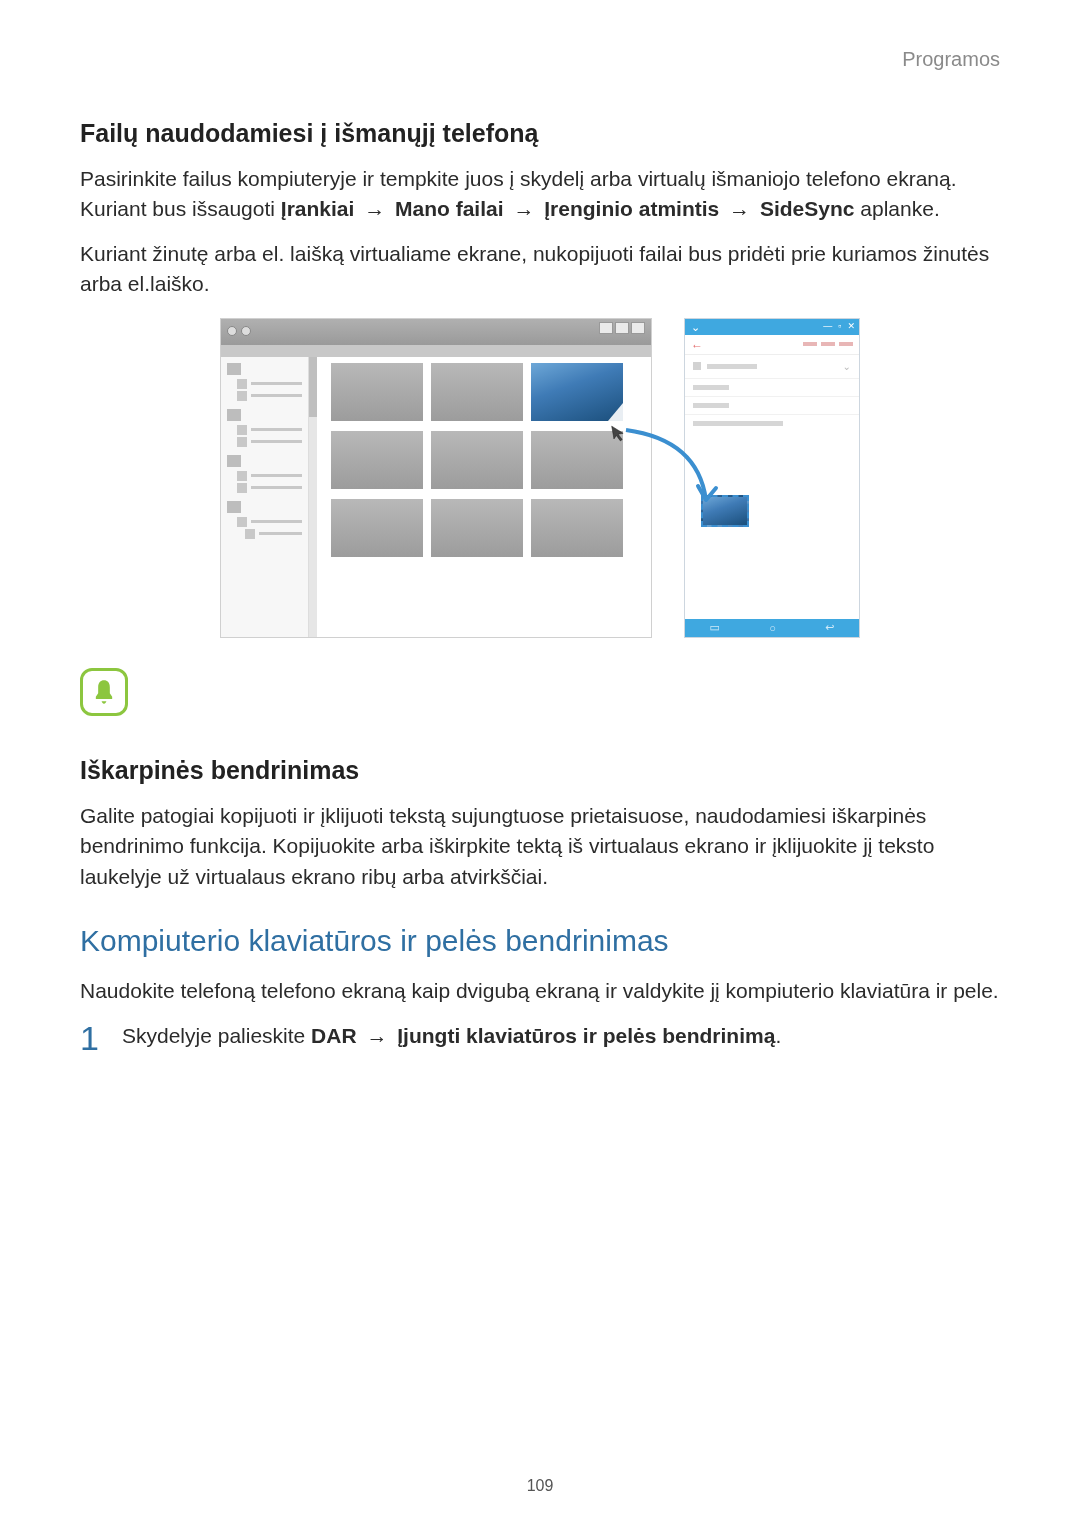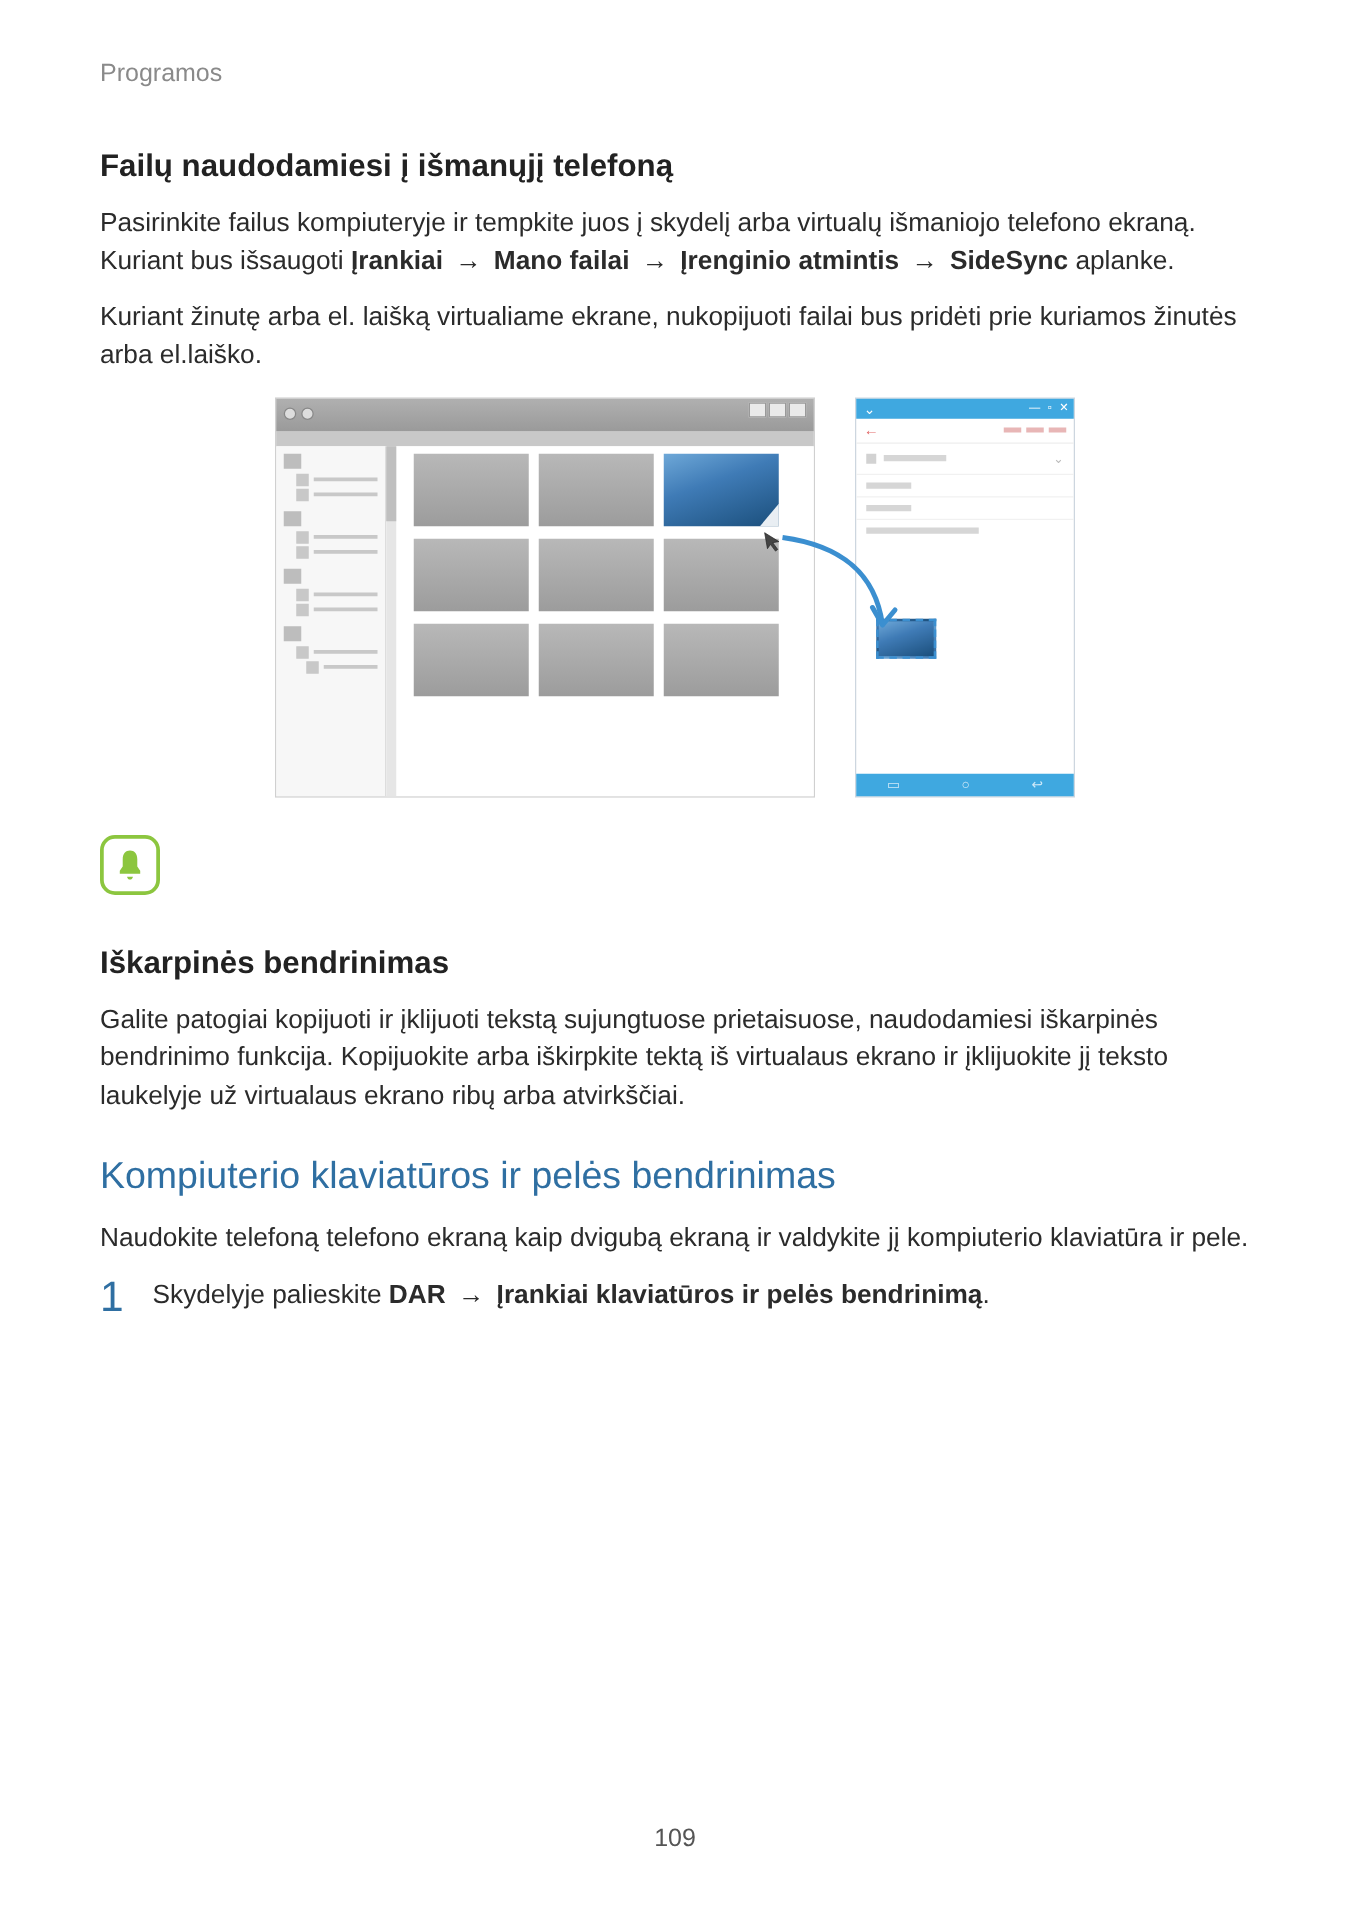--- a/index.html
+++ b/index.html
@@ -8,20 +8,21 @@
     background: #fff;
     width: 1080px;
     height: 1527px;
     padding: 48px 80px 48px 80px;
     color: #2b2b2b;
   }
   .header-text {
     color: #8a8a8a;
     font-size: 20px;
     margin-bottom: 48px;
+    text-align: right;
   }
   h3 {
     font-size: 25px;
     font-weight: 700;
     margin-bottom: 16px;
     color: #222;
   }
   p {
     font-size: 21px;
     line-height: 1.45;
@@ -224,25 +225,25 @@
   .step-num {
     color: #2f6fa2;
     font-size: 34px;
     font-weight: 400;
     line-height: 1;
     min-width: 22px;
   }
   .step-body p { margin-bottom: 10px; }
   .page-num {
     position: fixed;
-    bottom: 44px;
+    bottom: 32px;
     width: 1080px;
     left: 0;
     text-align: center;
-    font-size: 20px;
+    font-size: 16px;
     color: #555;
   }
 </style>
 </head>
 <body>
 
 <div class="header-text">Programos</div>
 
 <h3>Failų naudodamiesi į išmanųjį telefoną</h3>
 
@@ -415,18 +416,18 @@
 <h2>Kompiuterio klaviatūros ir pelės bendrinimas</h2>
 <p>Naudokite telefoną telefono ekraną kaip dvigubą ekraną ir valdykite jį kompiuterio klaviatūra ir pele.</p>
 
 <div class="step">
   <div class="step-num">1</div>
   <div class="step-body">
     <p>
       <span>Skydelyje palieskite </span>
       <span class="bold">DAR</span>
       <span class="arrow">→</span>
-      <span class="bold">Įrankiai klaviatūros ir pelės bendrinimą</span>.
+      <span class="bold">Įjungti klaviatūros ir pelės bendrinimą</span>.
     </p>
   </div>
 </div>
 
 <div class="page-num">109</div>
 
 </body></html>

